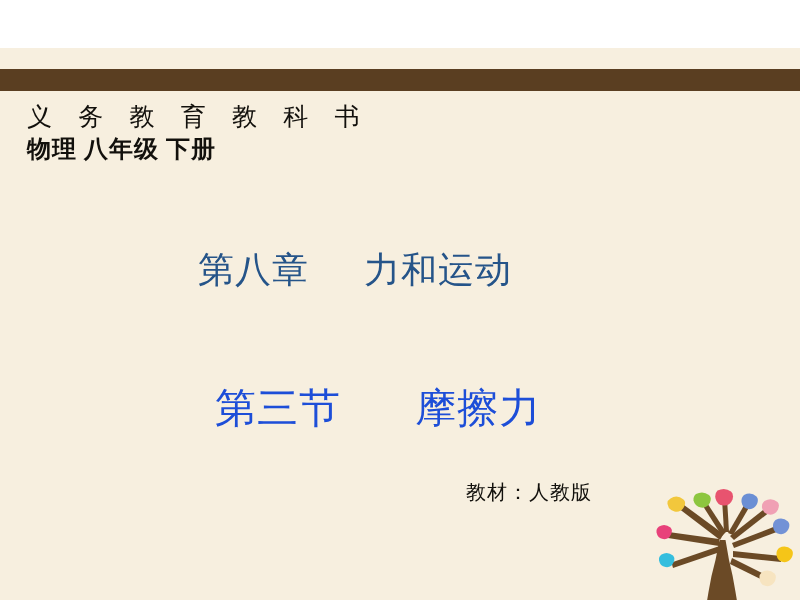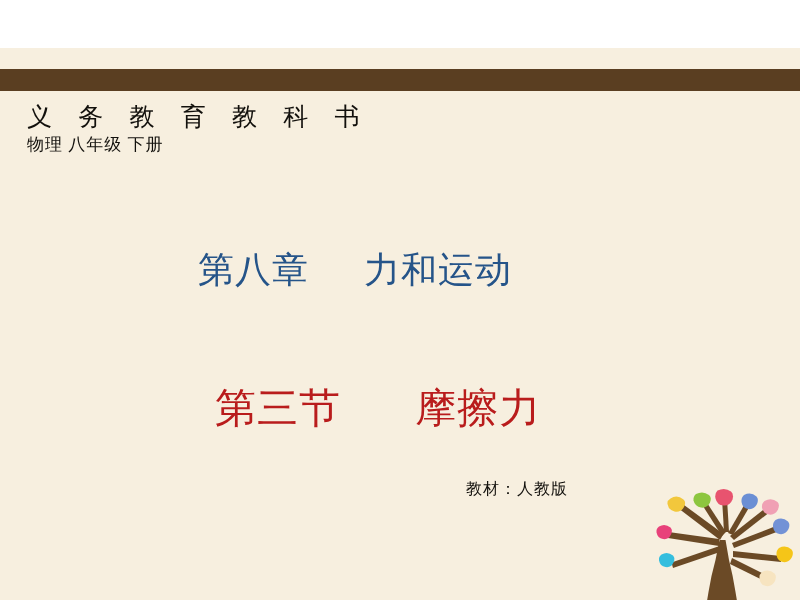--- a/index.html
+++ b/index.html
@@ -45,58 +45,58 @@
     font-family: "Liberation Serif", "DejaVu Serif", serif;
     line-height: 1.18;
     white-space: nowrap;
   }
   .header-line1 {
     font-size: 25px;
     letter-spacing: 10px;
     font-weight: 400;
   }
   .header-line2 {
-    font-size: 17px;
+    font-size: 24px;
     letter-spacing: 1px;
-    font-weight: 400;
+    font-weight: 700;
     margin-top: 3px;
   }
 
   
   .chapter-title {
     position: absolute;
     left: 198px;
     top: 198px;
     color: #255489;
     font-size: 36px;
     font-weight: 400;
     letter-spacing: 1px;
     white-space: pre;
   }
 
   
   .section-title {
     position: absolute;
     left: 215px;
     top: 333px;
-    color: #b91c1c;
+    color: #1d4ed8;
     font-size: 41px;
     font-weight: 400;
     letter-spacing: 1px;
     white-space: pre;
   }
 
   
   .credit {
     position: absolute;
     left: 466px;
     top: 431px;
     color: #12100C;
     font-family: "Liberation Serif", "DejaVu Serif", serif;
-    font-size: 16px;
+    font-size: 20px;
     letter-spacing: 1px;
     white-space: nowrap;
   }
 
   
   .tree-art {
     position: absolute;
     left: 645px;
     top: 440px;
     width: 155px;

